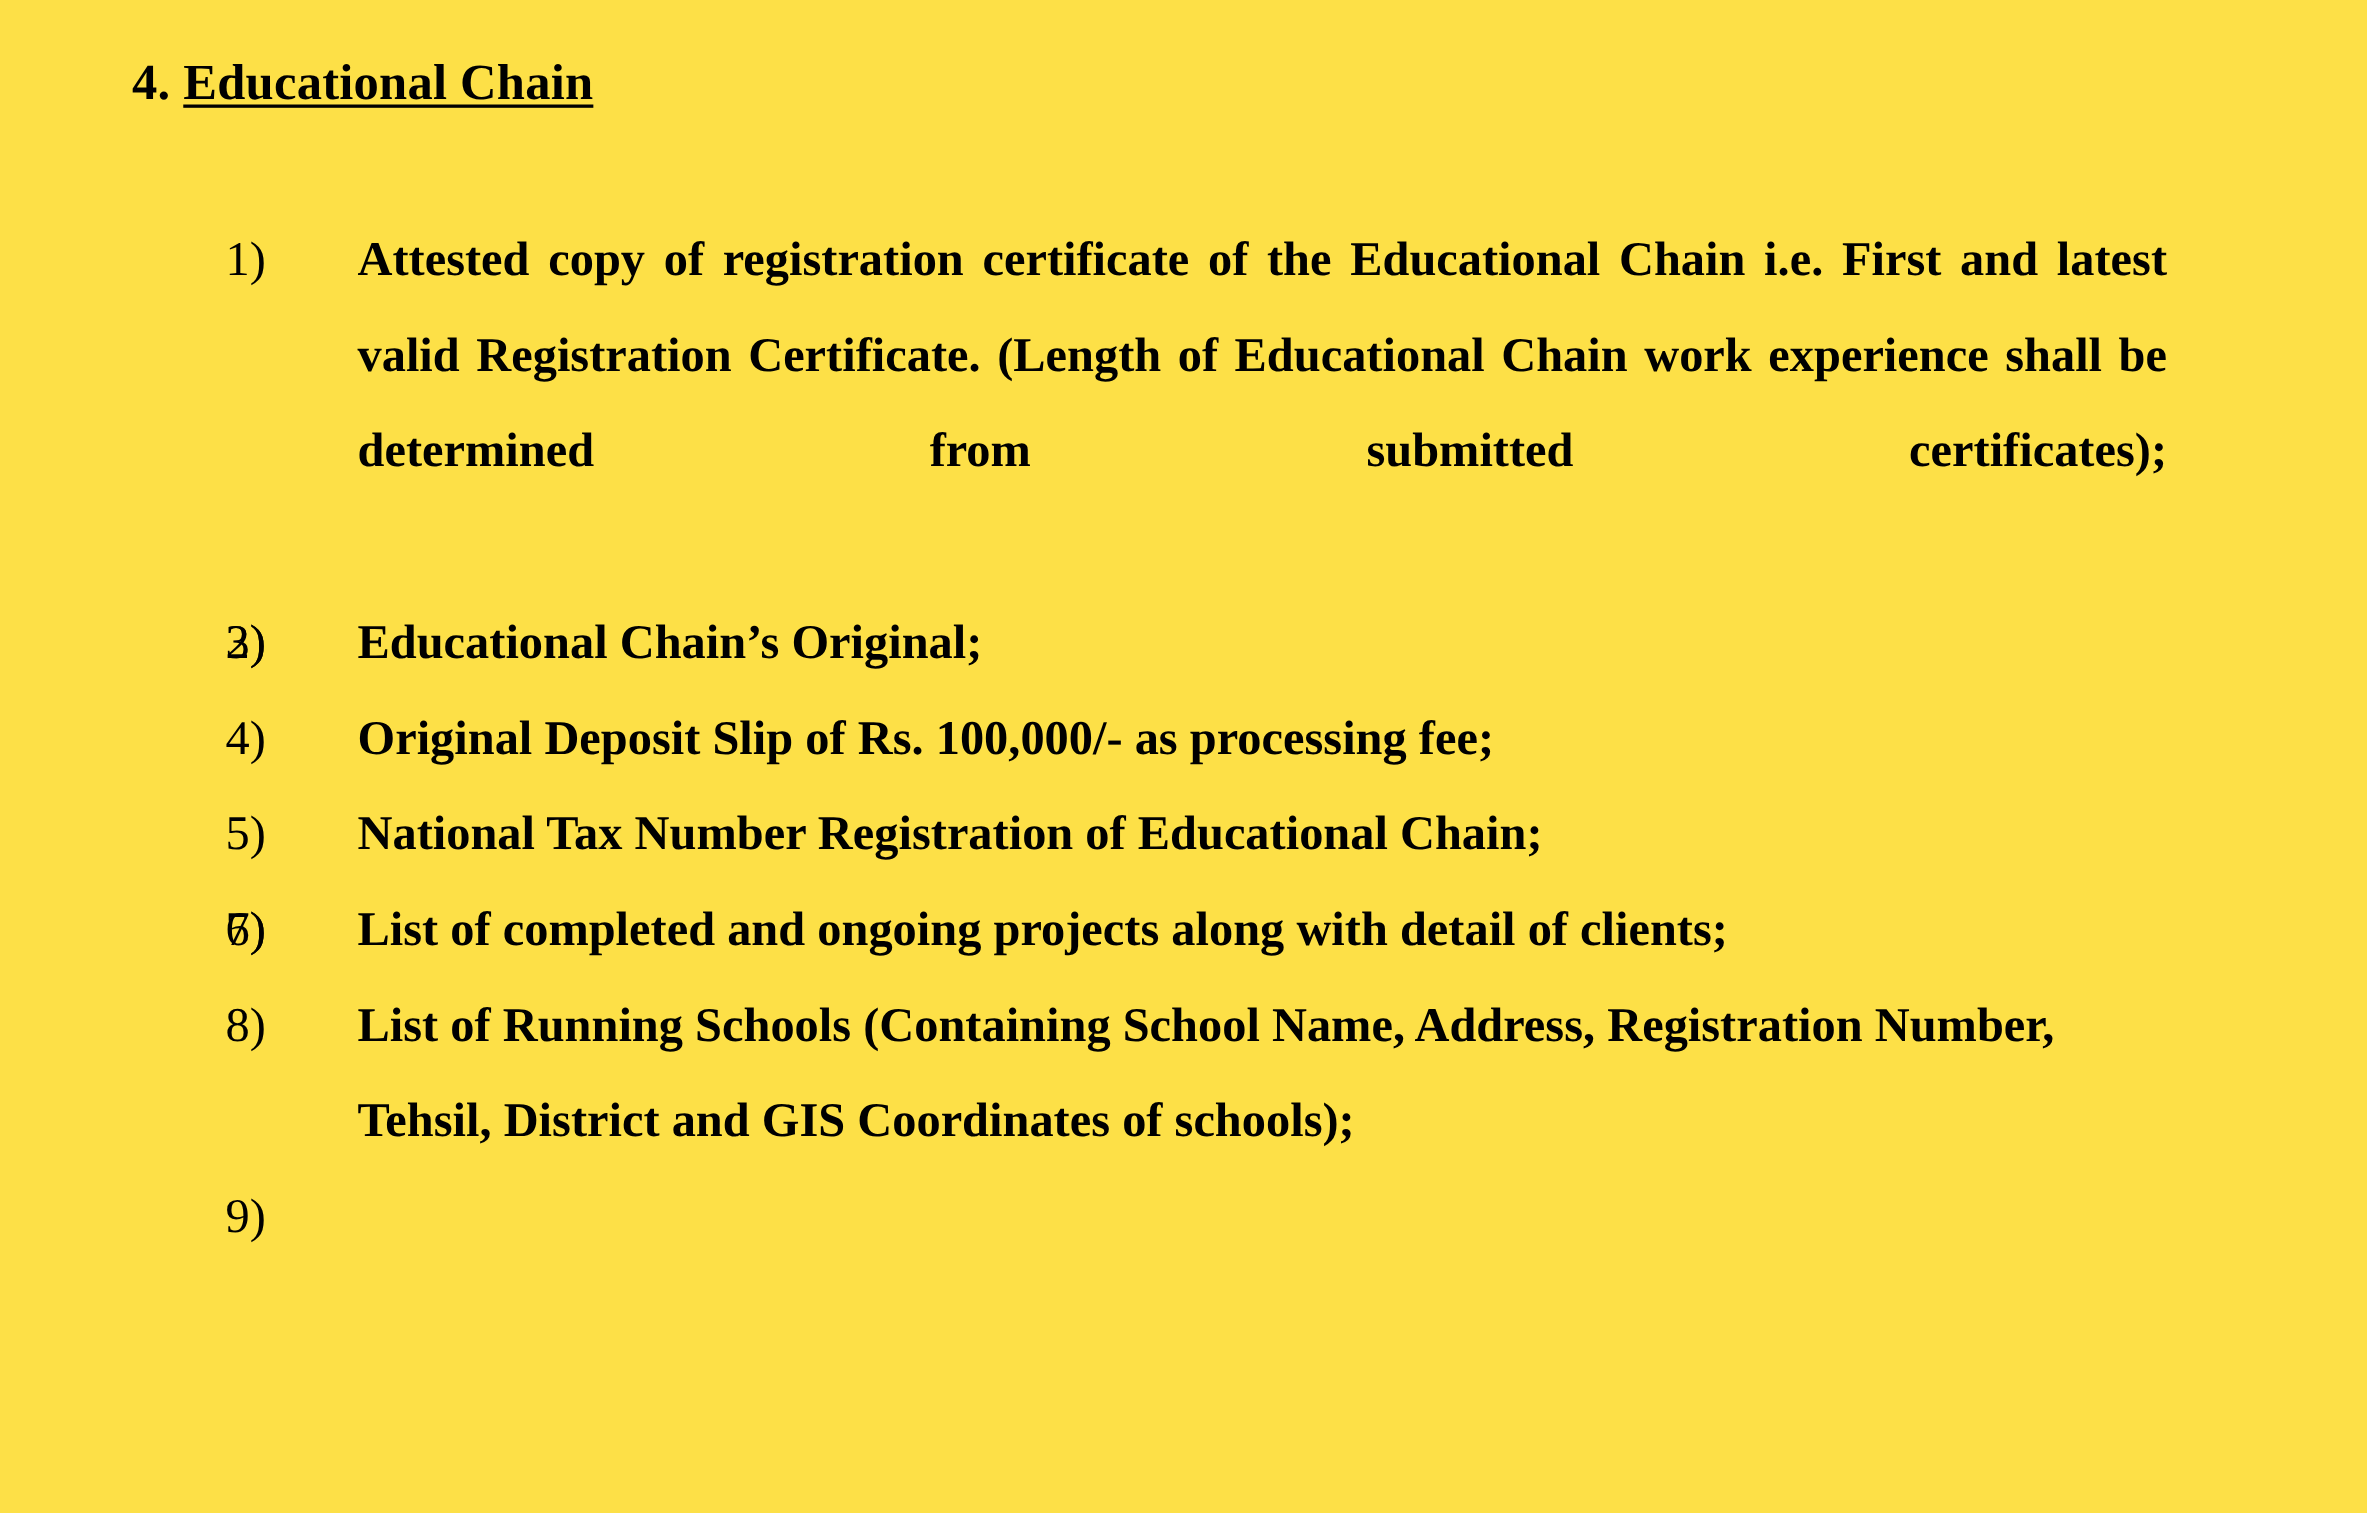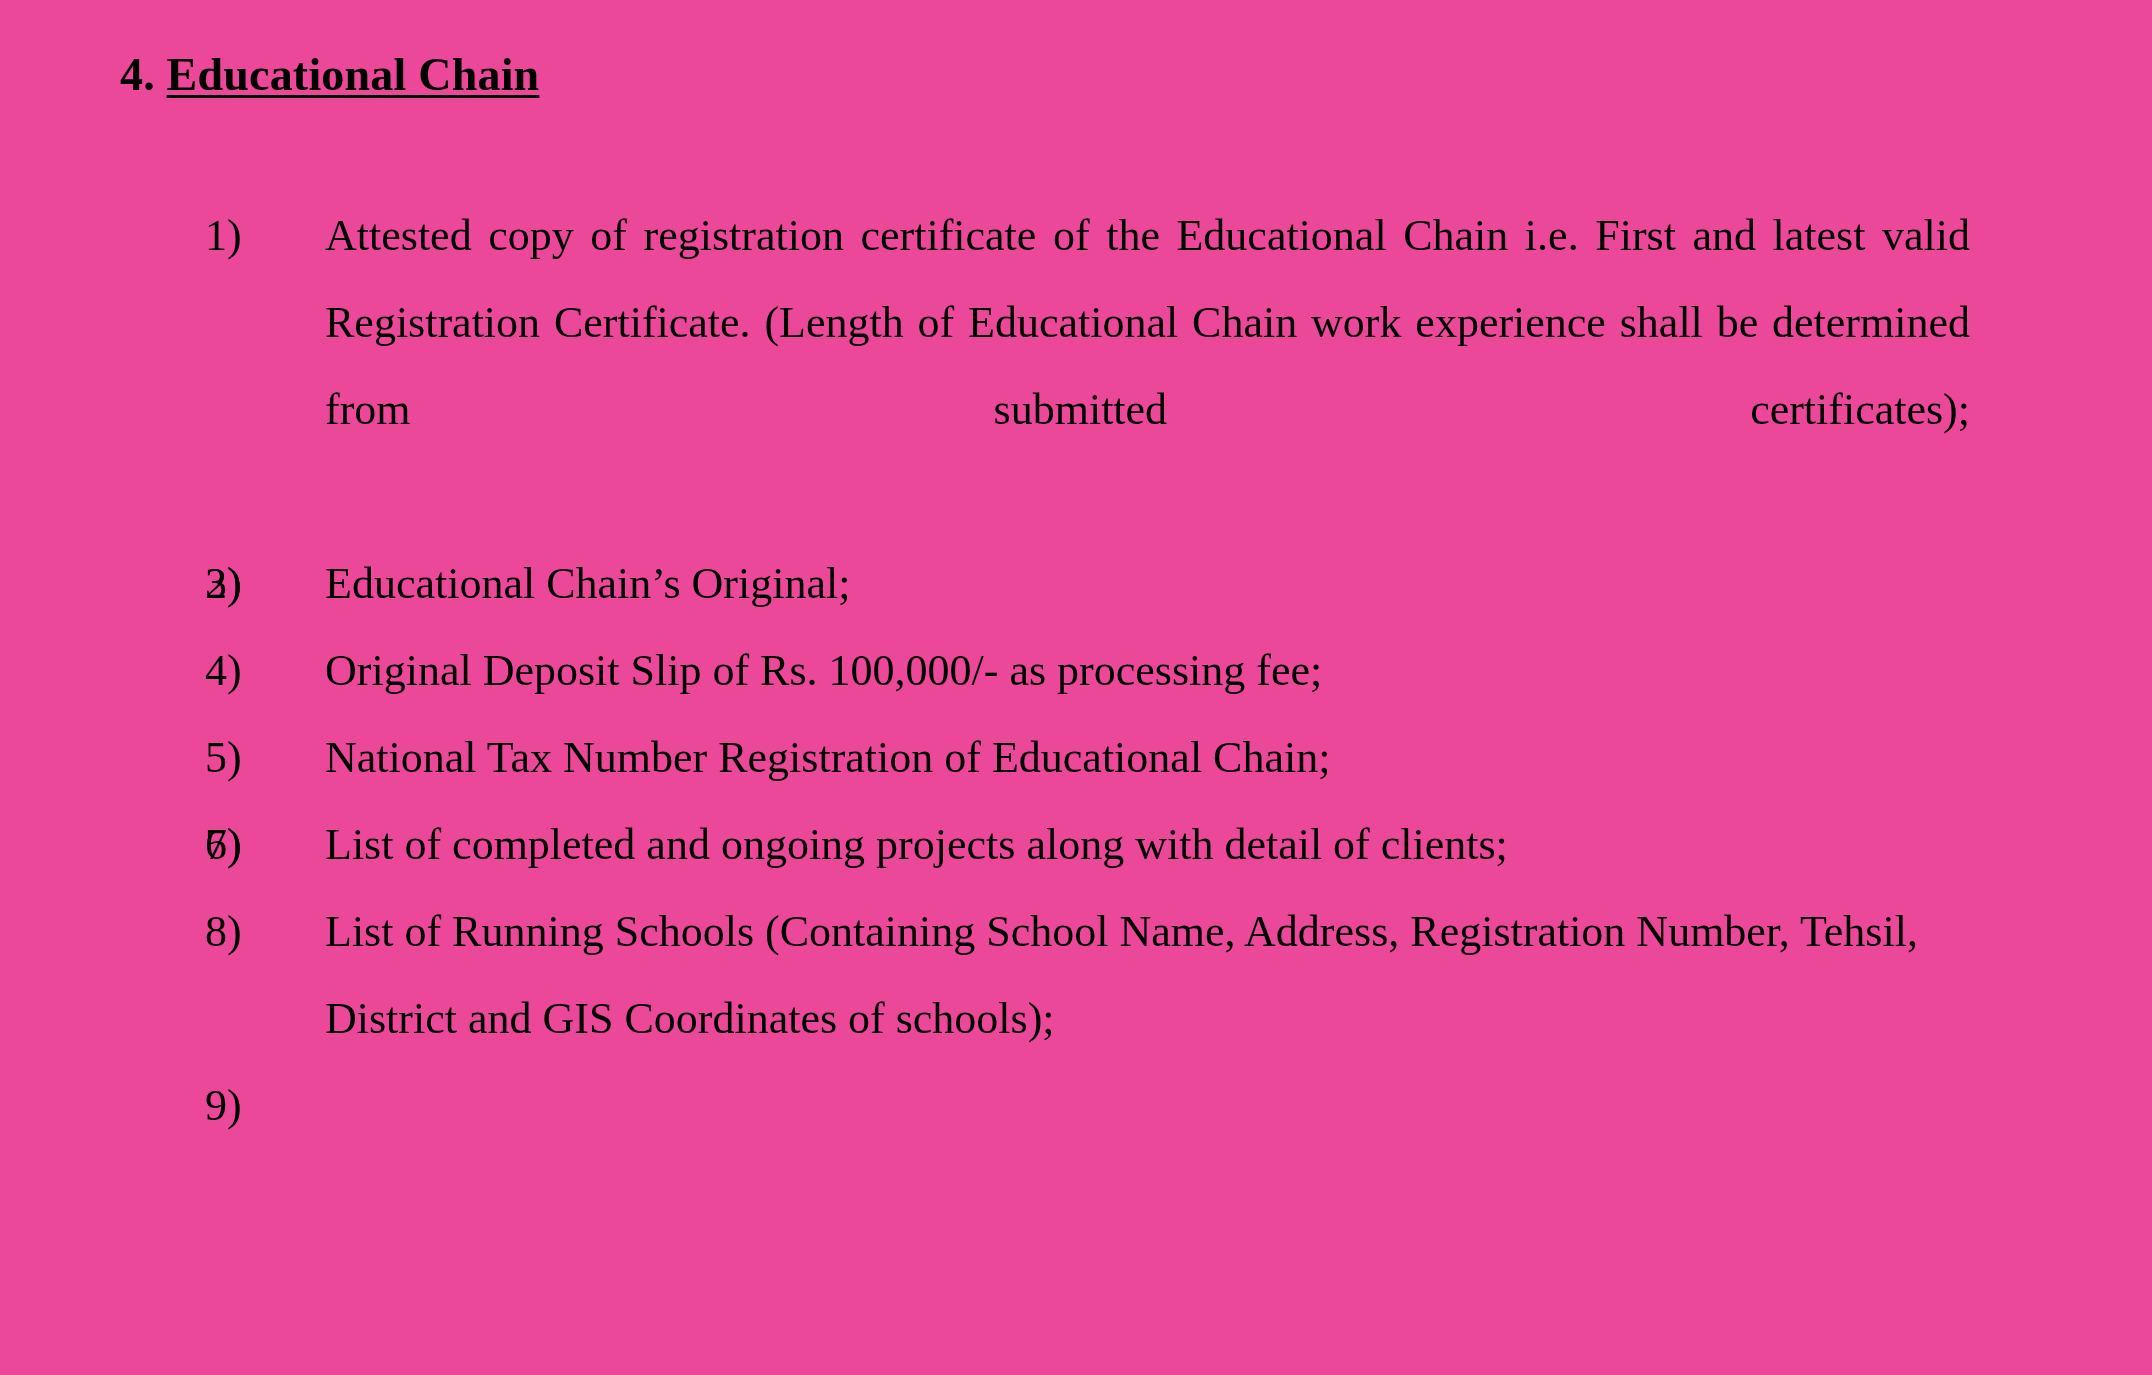--- a/index.html
+++ b/index.html
@@ -11,21 +11,21 @@
     width: 2152px;
     height: 1375px;
     font-family: "Liberation Serif", "DejaVu Serif", serif;
     color: #000000;
     -webkit-font-smoothing: antialiased;
   }
   .page {
     position: relative;
     width: 2152px;
     height: 1375px;
-    background: #ec4899;
+    background: #fde047;
     overflow: hidden;
   }
   .section-heading {
     position: absolute;
     left: 120px;
     top: 48px;
     font-size: 46px;
     font-weight: bold;
     letter-spacing: 0.2px;
     white-space: nowrap;
@@ -67,20 +67,21 @@
   .marker {
     position: absolute;
     left: 165px;
     top: 0;
     font-size: 44px;
     line-height: 87px;
     white-space: nowrap;
   }
   .body {
     display: inline;
+    font-weight: bold;
   }
 </style>
 </head>
 <body>
 
 <div class="page">
 
   <div class="section-heading">
     <span class="num">4.</span><span>&nbsp;</span><span class="title">Educational Chain</span>
   </div>

